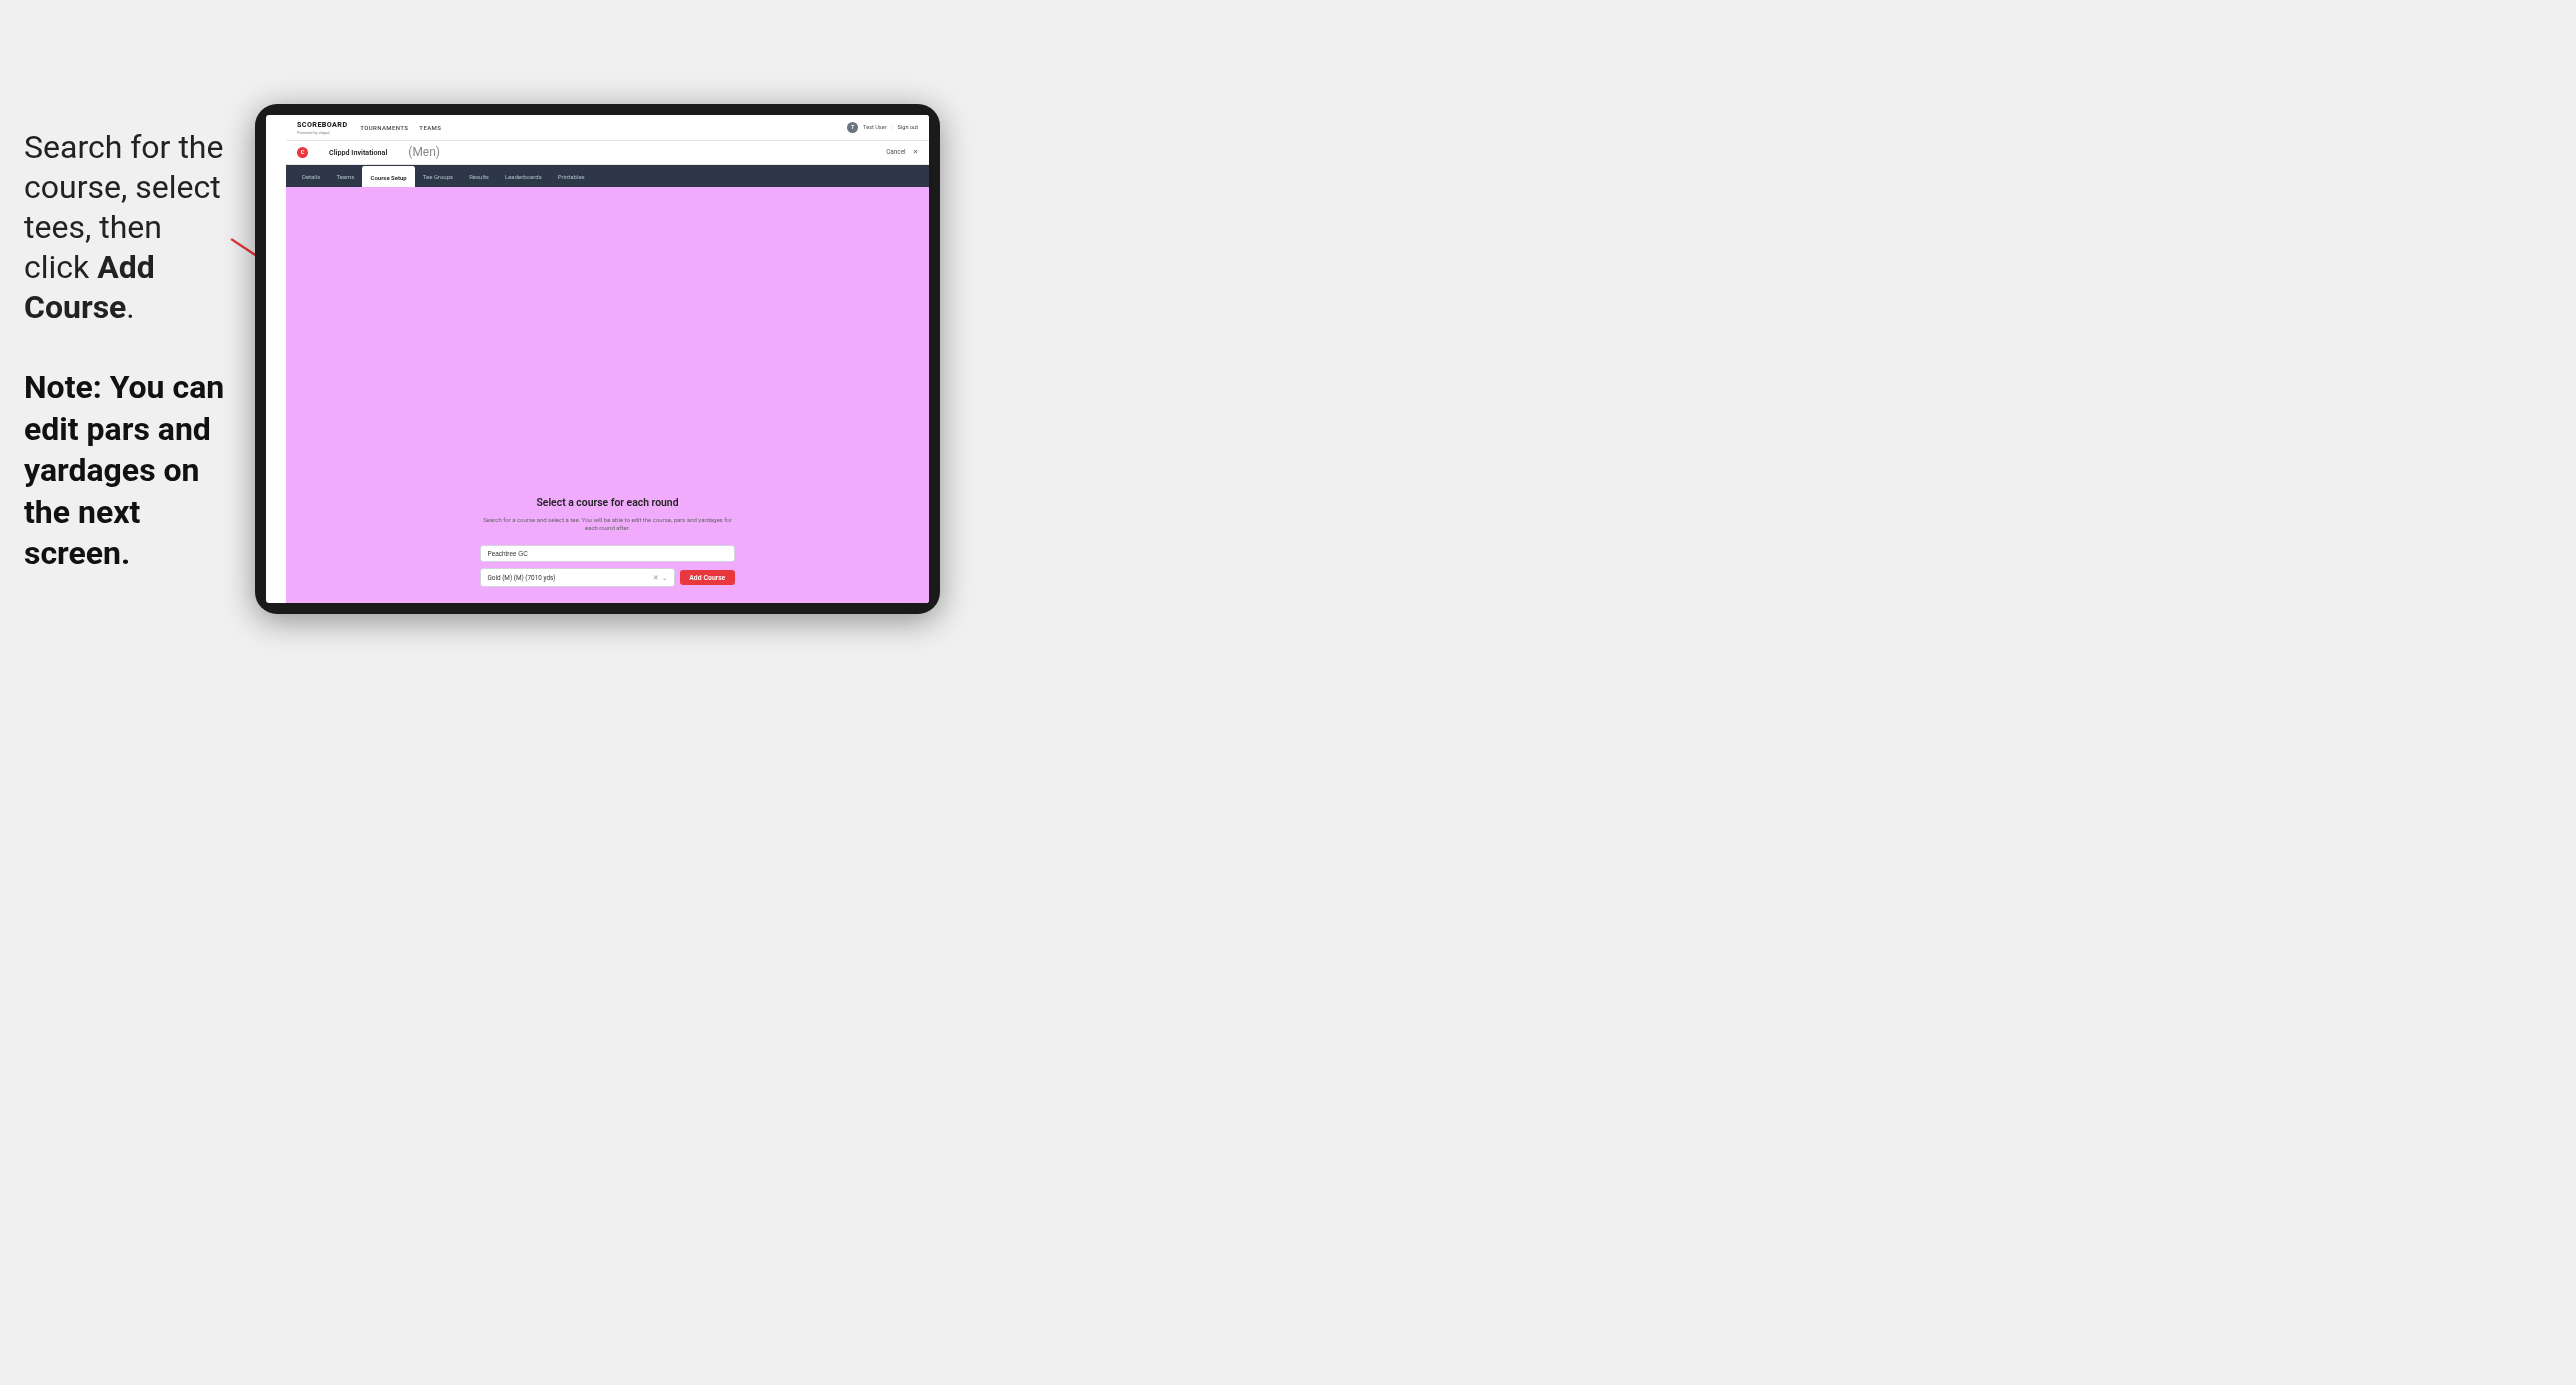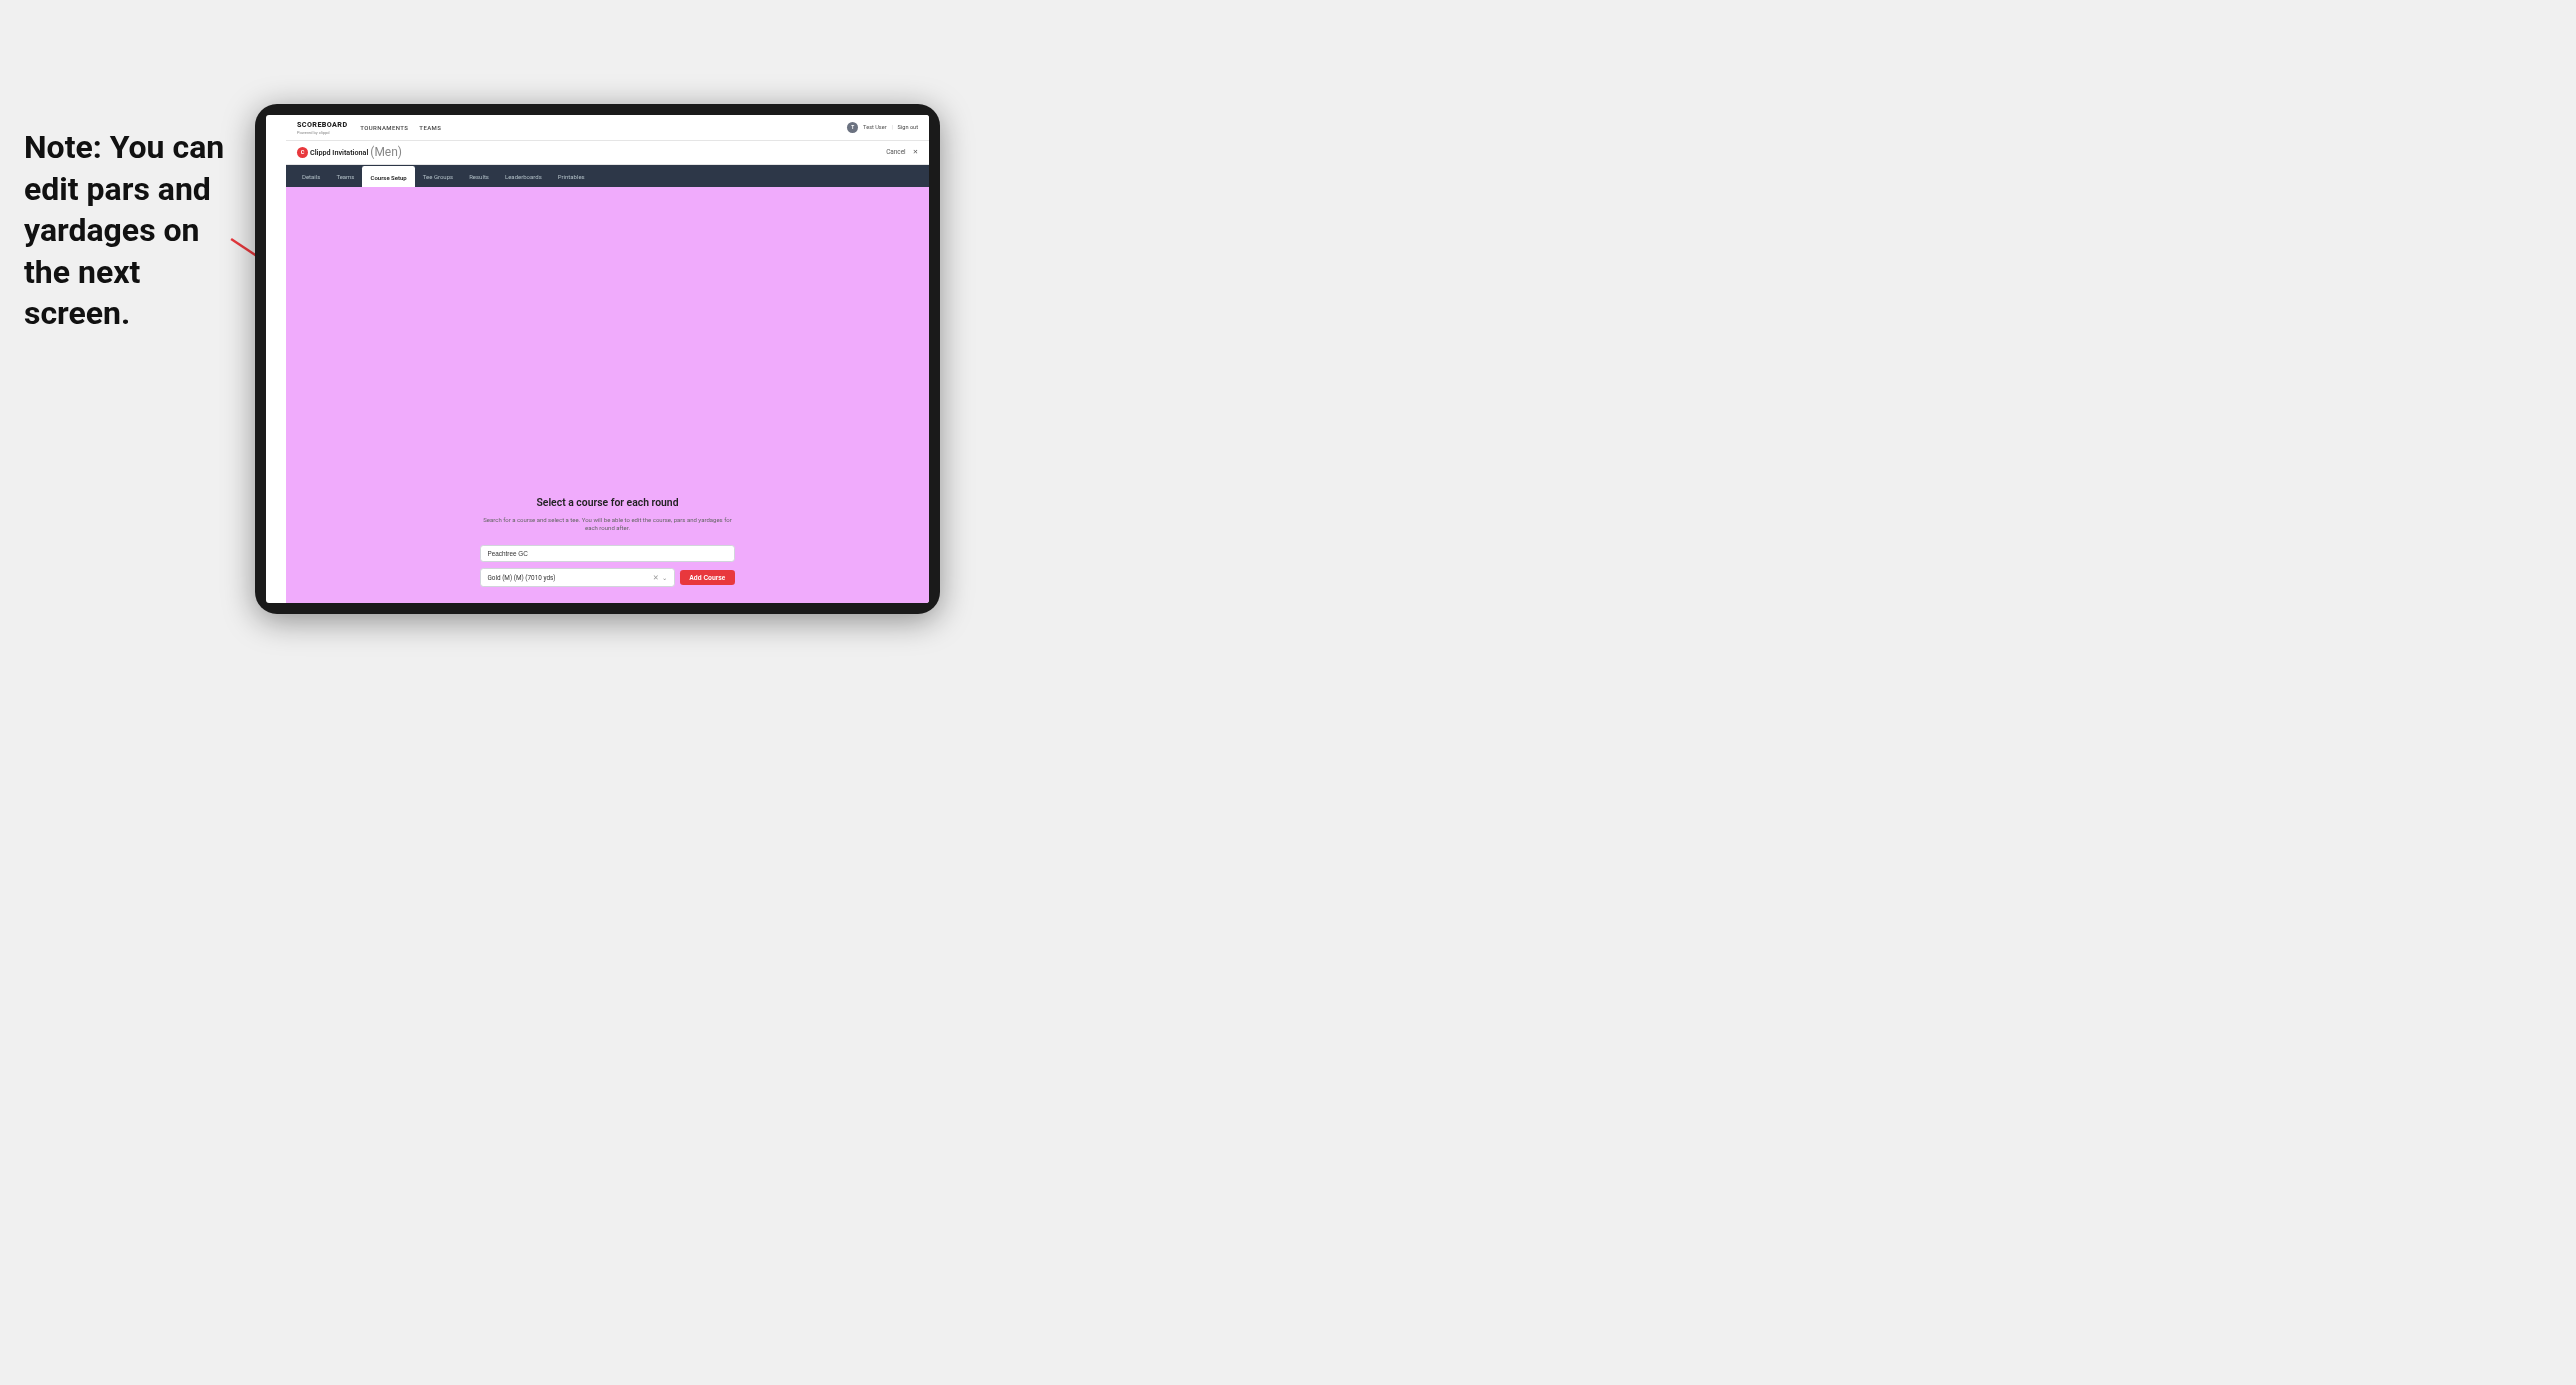--- a/index.html
+++ b/index.html
@@ -112,21 +112,21 @@
       padding: 4.8px 11px;
       border-bottom: 0.8px solid #e5e5e5;
       display: flex;
       align-items: center;
       justify-content: space-between;
       flex-shrink: 0;
     }
     .tournament-title {
       display: flex;
       align-items: center;
-      gap: 2px;
+      gap: 21px;
     }
     .tournament-icon {
       width: 11px;
       height: 11px;
       background: #e8383d;
       border-radius: 50%;
       display: flex;
       align-items: center;
       justify-content: center;
       color: #fff;
@@ -287,20 +287,23 @@
       font-size: 32px;
       color: #111;
       font-weight: 700;
       line-height: 1.3;
     }
   </style>
 </head>
 <body>
 
 <div class="left-panel">
+  <p class="left-search-text">
+    Search for the course, select tees, then click <strong>Add Course</strong>.
+  </p>
   <p class="left-note-text">Note: You can edit pars and yardages on the next screen.</p>
 </div>
 
 <svg class="arrow-svg" viewBox="0 0 340 240" xmlns="http://www.w3.org/2000/svg">
   <defs>
     <marker id="arrowhead" markerWidth="10" markerHeight="7" refX="10" refY="3.5" orient="auto">
       <polygon points="0 0, 10 3.5, 0 7" fill="#e8383d"></polygon>
     </marker>
   </defs>
   <line x1="20" y1="20" x2="290" y2="200" stroke="#e8383d" stroke-width="3" marker-end="url(#arrowhead)"></line>

